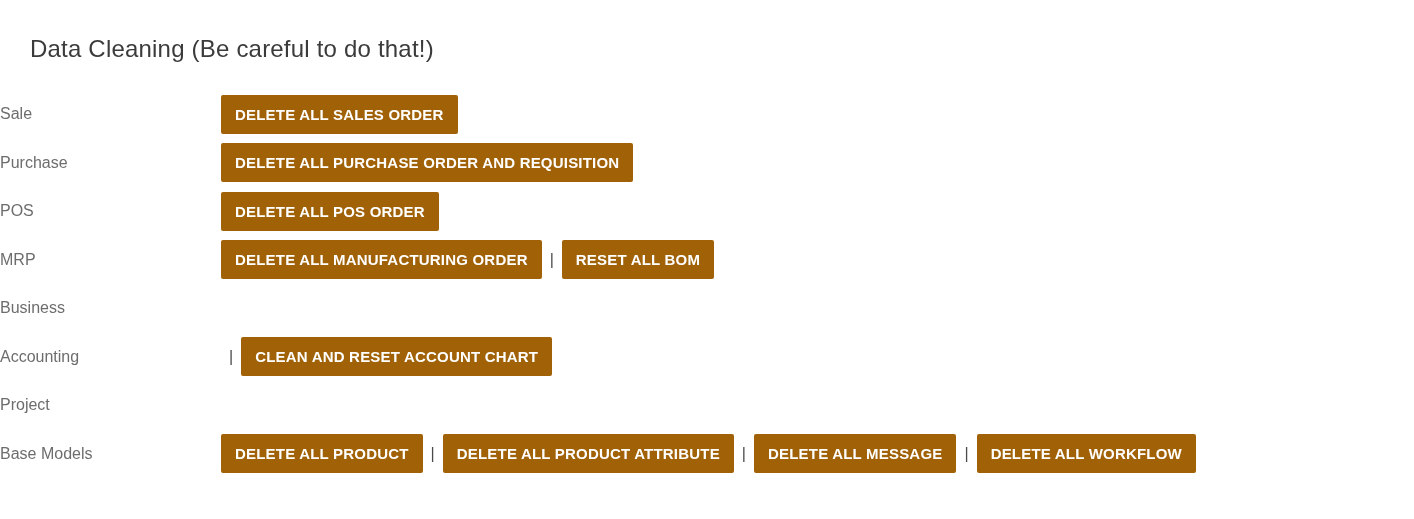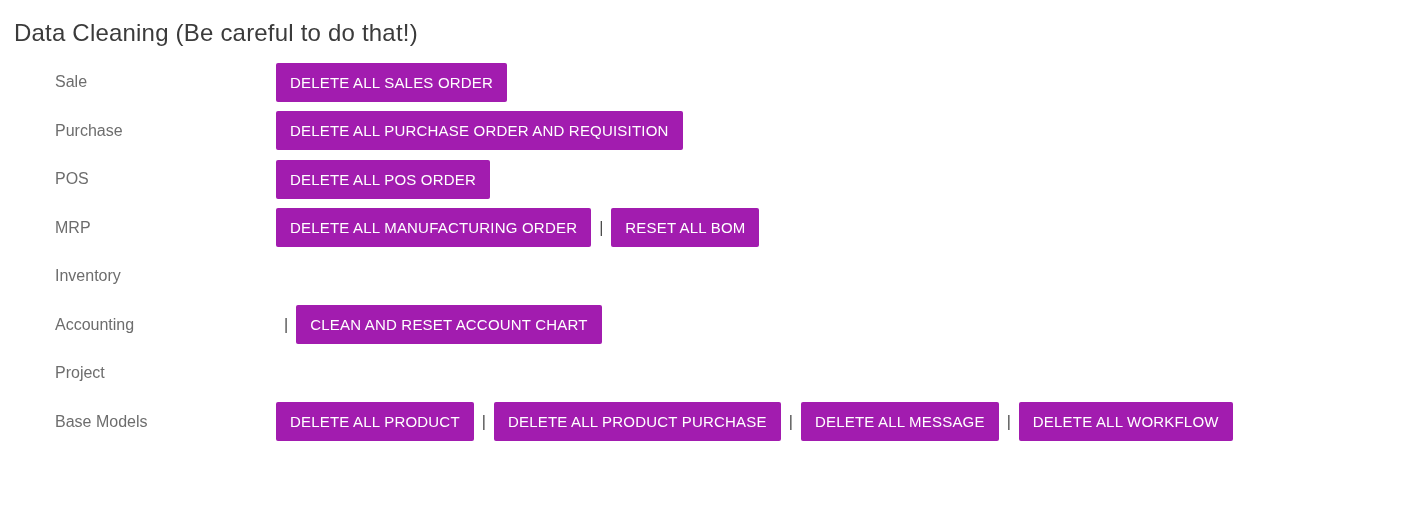--- a/index.html
+++ b/index.html
@@ -12,60 +12,59 @@
     width: 1414px;
     height: 519px;
     box-sizing: border-box;
     overflow: hidden;
     background: #ffffff;
   }
   .page-title {
     font-size: 24px;
     font-weight: 400;
     color: #3b3b3b;
-    margin: 0;
+    margin: 16px;
     padding: 18px 0 10px 14px;
     line-height: 30px;
     letter-spacing: 0.2px;
   }
   .rows {
     display: block;
   }
   .clean-row {
     display: flex;
     align-items: center;
     height: 48.5px;
   }
   .row-label {
     width: 221px;
-    margin-left: 55px;
     box-sizing: border-box;
     font-size: 16px;
     color: #6d6d6d;
     flex: 0 0 auto;
     white-space: nowrap;
   }
   .row-buttons {
     display: flex;
     align-items: center;
     flex: 1 1 auto;
     white-space: nowrap;
   }
   .delete-button {
     display: inline-block;
-    background: #a21caf;
+    background: #a16207;
     color: #ffffff;
     border: none;
     border-radius: 2px;
     height: 39px;
     line-height: 39px;
     padding: 0 14px;
     font-family: "Liberation Sans", "DejaVu Sans", sans-serif;
     font-size: 15px;
-    font-weight: 400;
+    font-weight: 700;
     letter-spacing: 0.2px;
     cursor: pointer;
     white-space: nowrap;
   }
   .button-separator {
     color: #4a4a4a;
     font-size: 16px;
     margin: 0 8px;
     flex: 0 0 auto;
   }
@@ -96,38 +95,38 @@
       </div>
       <div class="clean-row">
         <div class="row-label">MRP</div>
         <div class="row-buttons">
           <button class="delete-button">DELETE ALL MANUFACTURING ORDER</button>
           <span class="button-separator">|</span>
           <button class="delete-button">RESET ALL BOM</button>
         </div>
       </div>
       <div class="clean-row">
-        <div class="row-label">Inventory</div>
+        <div class="row-label">Business</div>
       </div>
       <div class="clean-row">
         <div class="row-label">Accounting</div>
         <div class="row-buttons">
           <span class="button-separator">|</span>
           <button class="delete-button">CLEAN AND RESET ACCOUNT CHART</button>
         </div>
       </div>
       <div class="clean-row">
         <div class="row-label">Project</div>
       </div>
       <div class="clean-row">
         <div class="row-label">Base Models</div>
         <div class="row-buttons">
           <button class="delete-button">DELETE ALL PRODUCT</button>
           <span class="button-separator">|</span>
-          <button class="delete-button">DELETE ALL PRODUCT PURCHASE</button>
+          <button class="delete-button">DELETE ALL PRODUCT ATTRIBUTE</button>
           <span class="button-separator">|</span>
           <button class="delete-button">DELETE ALL MESSAGE</button>
           <span class="button-separator">|</span>
           <button class="delete-button">DELETE ALL WORKFLOW</button>
         </div>
       </div>
     </div>
 </div>
 
 </body></html>

